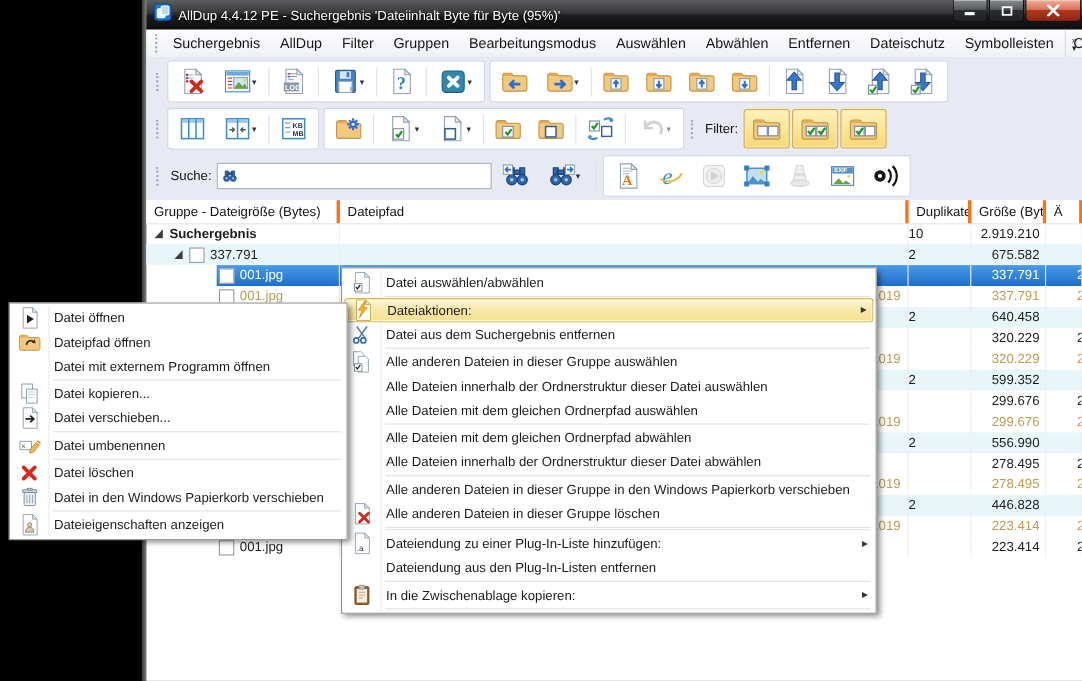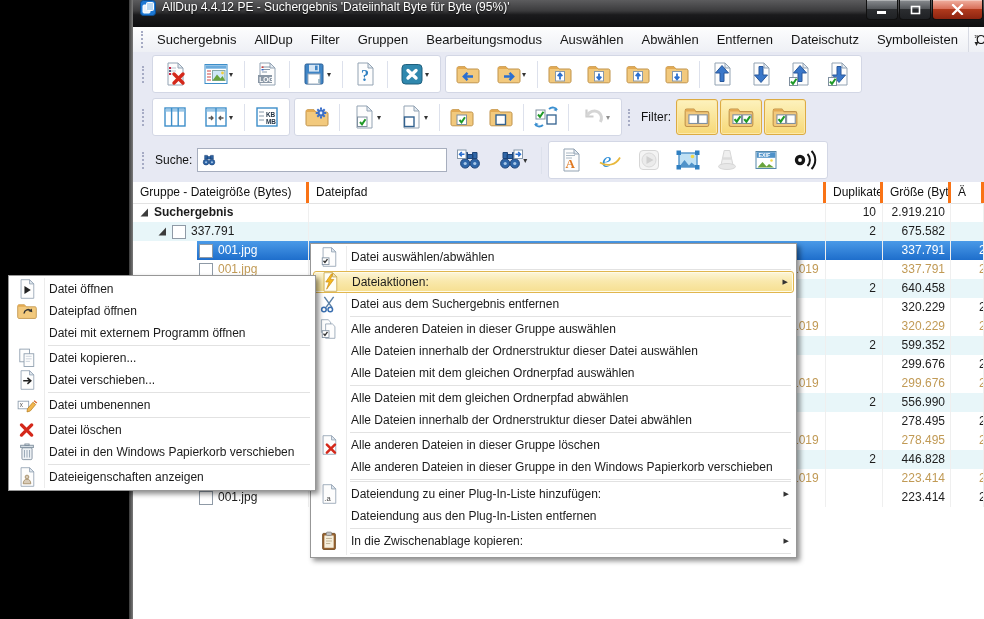--- a/index.html
+++ b/index.html
@@ -2,21 +2,21 @@
 <html><head>
 <meta charset="utf-8">
 <style>
   html,body{margin:0;padding:0}
   body{width:984px;height:619px;overflow:hidden;background:#000;font-family:"Liberation Sans",sans-serif;-webkit-font-smoothing:antialiased}
   #screen{position:relative;width:984px;height:619px;background:#000}
   #frame-strip{position:absolute;left:129px;top:0;width:4px;height:619px;background:linear-gradient(90deg,#3a3a3a,#7c7c7c)}
   #win{position:absolute;left:133px;top:0;width:851px;height:619px;background:#fff}
 
   
-  #titlebar{position:absolute;left:0;top:0;right:0;height:27px;background:linear-gradient(#5c5c5e 0%,#3b3b3d 40%,#1b1b1d 55%,#0e0e10 100%);display:flex;padding-left:7px;gap:6px;border-bottom:1px solid #3e3e40}
+  #titlebar{position:absolute;left:0;top:0;right:0;height:27px;background:linear-gradient(#5c5c5e 0%,#3b3b3d 40%,#1b1b1d 55%,#0e0e10 100%);display:flex;align-items:center;padding-left:7px;gap:6px;border-bottom:1px solid #3e3e40}
   #title-text{color:#fff;font-size:12px;white-space:nowrap;text-shadow:0 1px 2px #000}
   #controls{position:absolute;right:0;top:0;display:flex}
   .ctl{height:19px;display:flex;align-items:center;justify-content:center;border:1px solid #101010;border-top:none;border-radius:0 0 4px 4px;margin-right:1px;background:linear-gradient(#8a8d91,#55585c 45%,#2b2d30 50%,#1f2124);box-shadow:inset 0 1px 0 rgba(255,255,255,.35)}
   .ctl.min,.ctl.max{width:30px}
   .ctl.close{width:49px;background:linear-gradient(#f0b0a0,#d9705a 45%,#b03a1d 50%,#8c2410);} 
 
   
   #menubar{position:absolute;left:0;top:27px;right:0;height:25px;background:linear-gradient(#fdfdfe,#eef0f5);display:flex;align-items:center;padding-left:6px;border-bottom:1px solid #d7dae3}
   .handle{width:3px;height:17px;border-left:2px dotted #a6abc4;margin:0 5px 0 2px}
   .mitem{font-size:13px;color:#151515;padding:3px 9px;white-space:nowrap}
@@ -40,21 +40,21 @@
 
   
   #thead{position:absolute;left:0;top:182px;right:0;height:21px;background:#fff;border-bottom:1px solid #e3e3e3;display:grid;grid-template-columns:176px 517px 57px 68px 33px;font-size:12px;color:#111}
   #thead .hc{padding:3px 6px 0 7px;border-right:3px solid #f97316;white-space:nowrap;overflow:hidden}
   #thead .hc.num{text-align:right}
   #tbody{position:absolute;left:0;top:203px;right:0}
   .row{height:19px;display:grid;grid-template-columns:176px 517px 57px 68px 33px;font-size:12px;color:#1c1c1c;position:relative}
   .row.group{background:#e8f6f9}
   .cell{line-height:19px;white-space:nowrap;border-right:1px solid #efefef;position:relative;z-index:1;overflow:hidden}
   .c1{display:flex;align-items:center}
-  .cnum{text-align:right;padding-right:6px}
+  .cnum{padding-right:6px}
   .csize{text-align:right;padding-right:5px}
   .cmod{padding-left:28px}
   .cpath span{position:absolute;left:483px;top:0}
   .selbar{position:absolute;left:64px;right:0;top:0;bottom:0;background:linear-gradient(#4a9ae8,#1e6ecb);z-index:0}
   .row.sel{color:#fff}
   .row .orange, .row.orangerow{color:#c19a55}
   .ckb{display:inline-block;width:12px;height:12px;background:#fff;border:1px solid #8f9aa6;margin-right:5px;flex:0 0 12px}
   .tri{margin-right:5px;flex:0 0 9px;display:flex}
   .bold{font-weight:bold}
 
@@ -774,33 +774,33 @@
       </div>
       <div class="mi">
         <span class="ic">
           <span style="width:22px;display:inline-block"></span>
         </span>
         <span class="mtext">Alle Dateien innerhalb der Ordnerstruktur dieser Datei abwählen</span>
       </div>
       <div class="msep"></div>
       <div class="mi">
         <span class="ic">
+          <span style="width:22px;display:inline-block"></span>
+        </span>
+        <span class="mtext">Alle anderen Dateien in dieser Gruppe in den Windows Papierkorb verschieben</span>
+      </div>
+      <div class="mi">
+        <span class="ic">
           <svg width="22" height="22" viewBox="0 0 26 26">
             <path d="M6 2h10l5 5v17H6z" fill="#fdfdfd" stroke="#93a3b3"></path>
             <path d="M16 2v5h5z" fill="#e4ebf2" stroke="#93a3b3"></path>
             <path d="M10.5 12.5l9.5 9.5M20 12.5l-9.5 9.5" stroke="#d4281a" stroke-width="3" stroke-linecap="round"></path>
           </svg>
         </span>
         <span class="mtext">Alle anderen Dateien in dieser Gruppe löschen</span>
-      </div>
-      <div class="mi">
-        <span class="ic">
-          <span style="width:22px;display:inline-block"></span>
-        </span>
-        <span class="mtext">Alle anderen Dateien in dieser Gruppe in den Windows Papierkorb verschieben</span>
       </div>
       <div class="msep"></div>
       <div class="msep"></div>
       <div class="mi">
         <span class="ic">
           <svg width="22" height="22" viewBox="0 0 26 26">
             <path d="M6 2h10l5 5v17H6z" fill="#fdfdfd" stroke="#93a3b3"></path>
             <path d="M16 2v5h5z" fill="#e4ebf2" stroke="#93a3b3"></path>
             <text x="7.5" y="21" font-size="9" fill="#444" font-family="Liberation Sans,sans-serif">.a</text>
           </svg>

